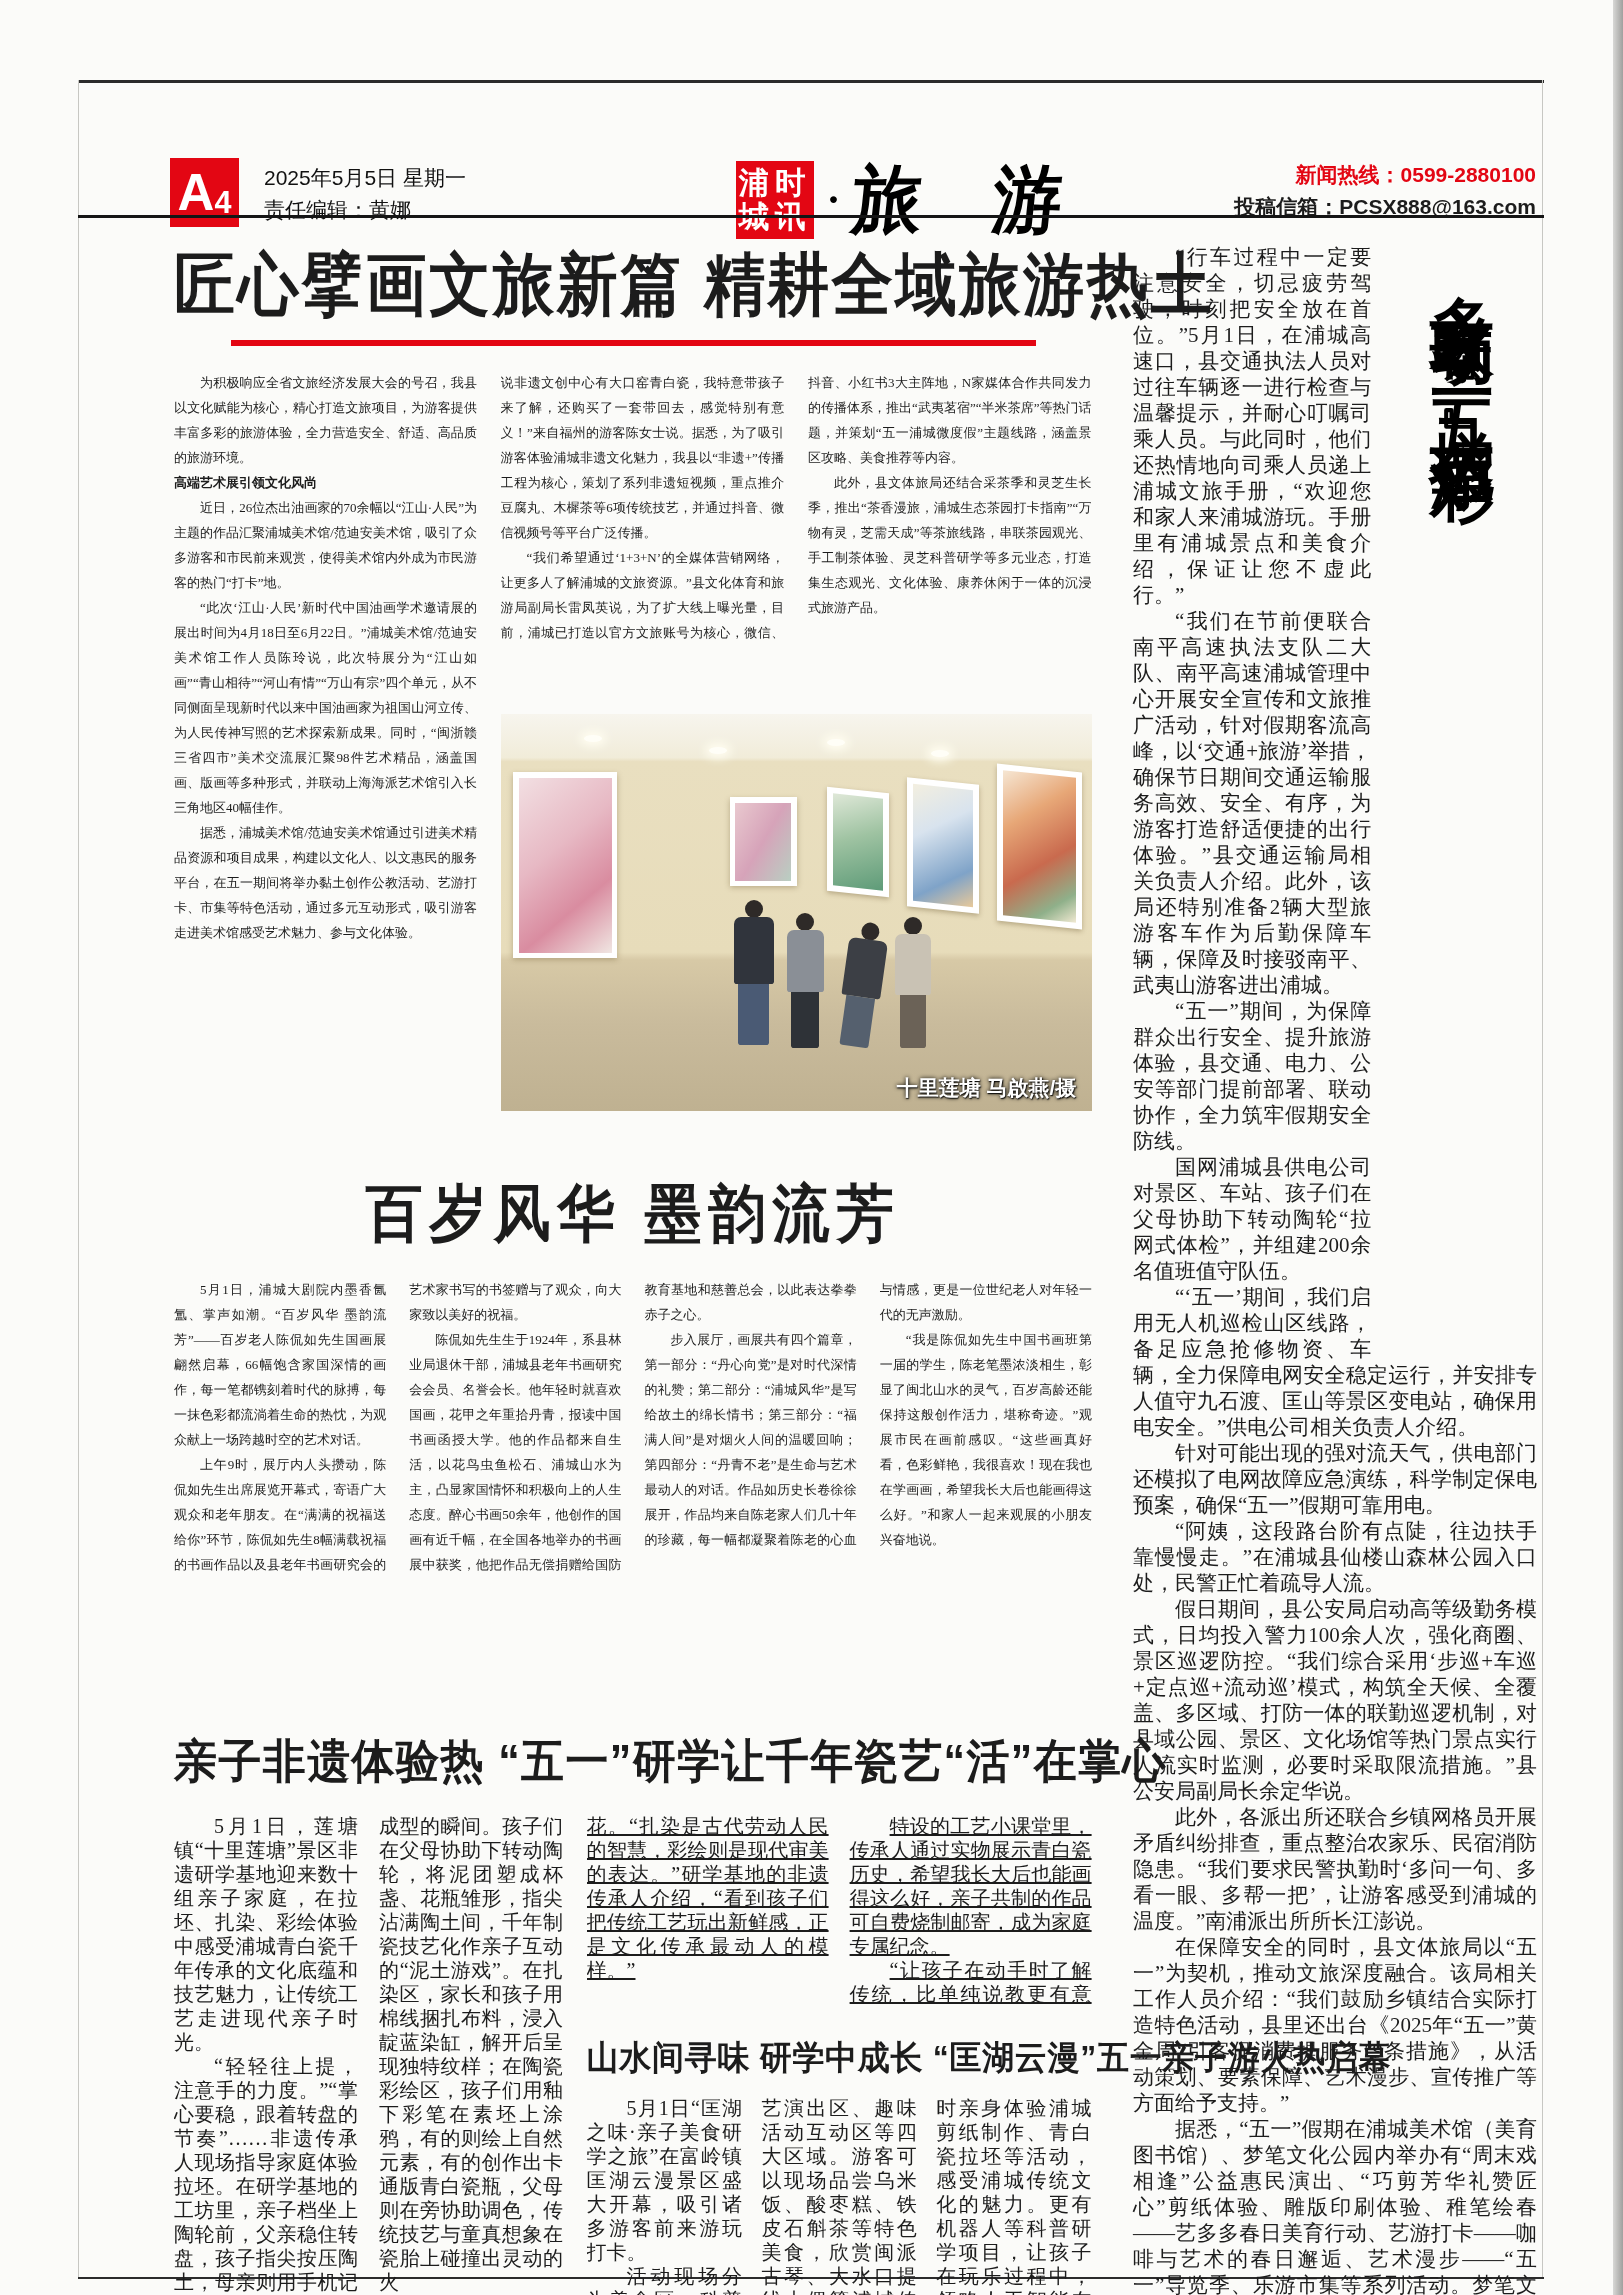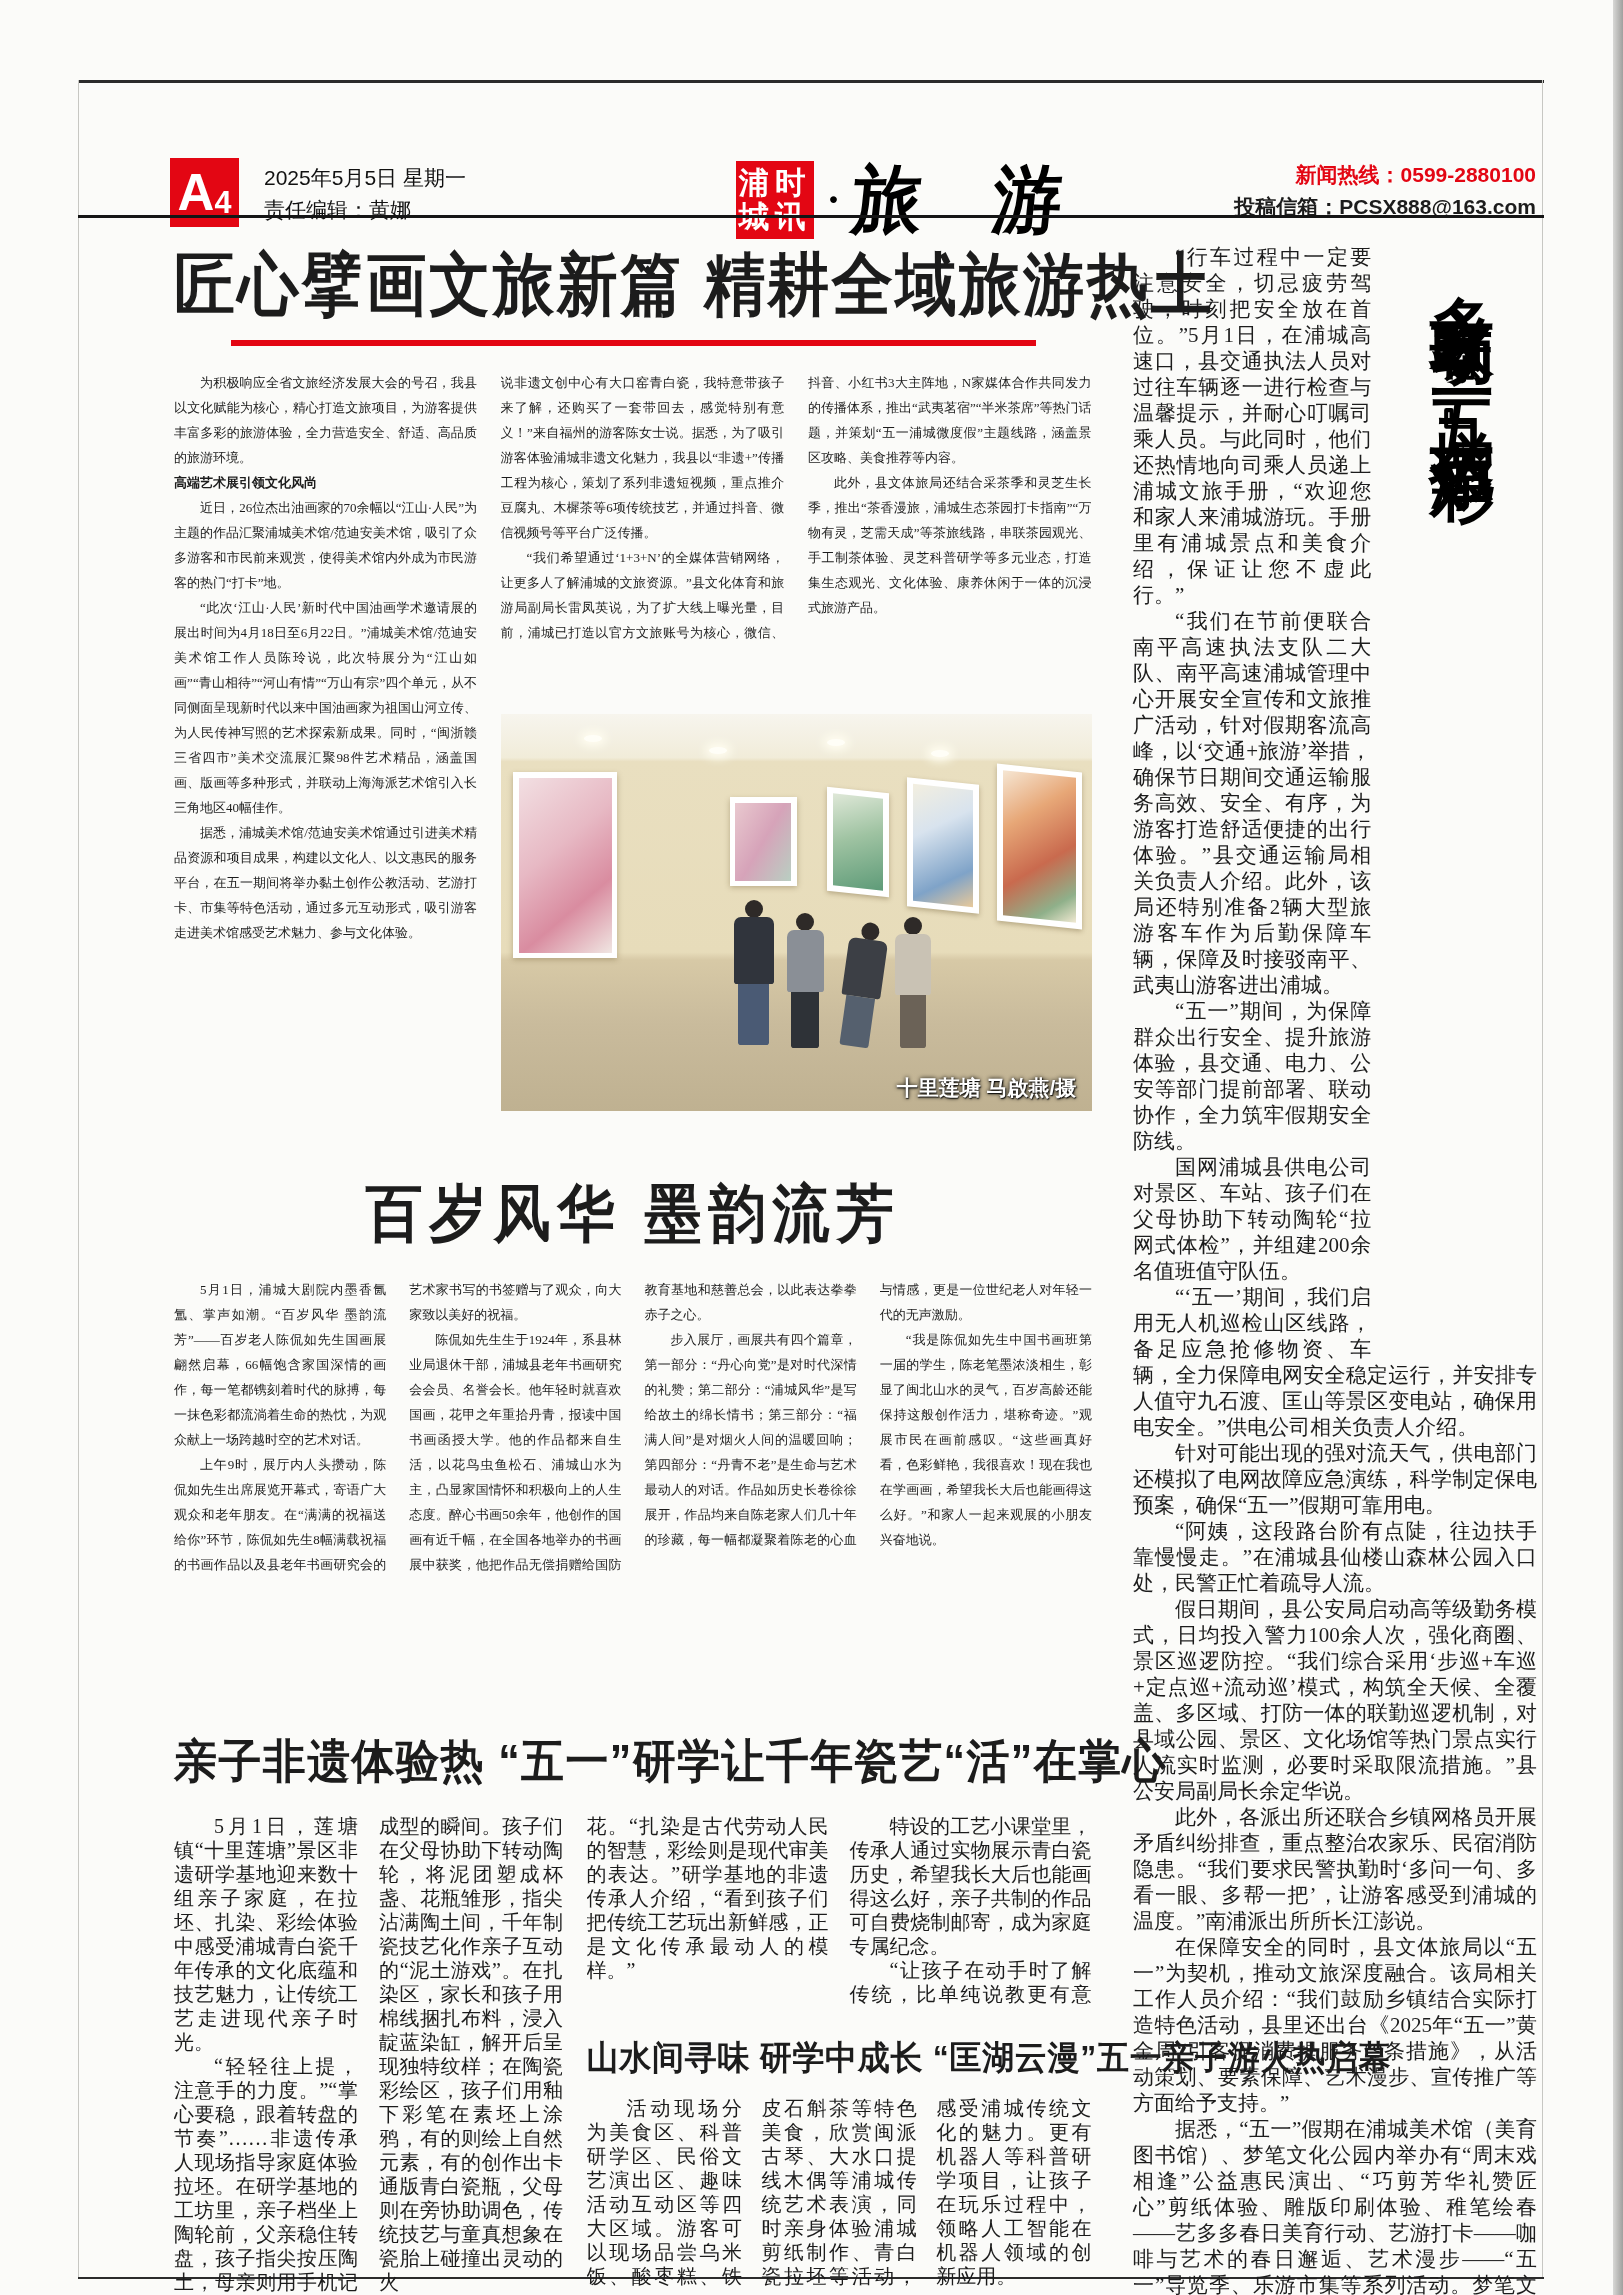--- a/index.html
+++ b/index.html
@@ -65,21 +65,21 @@
   .a2-body{column-count:4;column-gap:23px;height:425px;overflow:hidden;margin-top:28px;}
 
   
   .a3{margin-top:29px;}
   .a3-headline{text-align:center;font-family:"Liberation Sans",sans-serif;font-weight:900;font-size:43px;
                letter-spacing:1.4px;transform:scaleY(1.08);transform-origin:top;white-space:nowrap;}
   .band{display:flex;gap:23.6px;margin-top:25px;}
   .band-left{width:389px;}
   .a3-part1{column-count:2;column-gap:21px;height:525px;overflow:hidden;}
   .band-right{width:505px;}
-  .a3-part2{column-count:2;column-gap:21px;height:203px;overflow:hidden;}
+  .a3-part2{column-count:2;column-gap:21px;height:203px;overflow:hidden;text-decoration:underline;}
   .a4-headline{text-align:center;font-family:"Liberation Sans",sans-serif;font-weight:900;font-size:32px;
                letter-spacing:0.7px;margin-top:18px;white-space:nowrap;transform:scaleY(1.05);transform-origin:top;}
   .a4-body{column-count:3;column-gap:19.4px;height:247px;overflow:hidden;margin-top:16.7px;}
   .band-right .body-text p, .a4-body p{font-size:20px;line-height:24px;}
   .band-left  .body-text p{font-size:20px;line-height:24px;}
 
   
   .sidebar{position:absolute;left:1133px;top:244px;width:404px;height:1951px;}
   .side-headline{float:right;width:149px;height:1097px;writing-mode:vertical-rl;text-orientation:upright;
                  display:flex;align-items:center;justify-content:flex-start;margin-left:16.7px;
@@ -218,20 +218,21 @@
         </div>
         <div class="band-right">
           <div class="a3-part2 body-text">
             <p class="noindent">花。“扎染是古代劳动人民的智慧，彩绘则是现代审美的表达。”研学基地的非遗传承人介绍，“看到孩子们把传统工艺玩出新鲜感，正是文化传承最动人的模样。”</p>
             <p>特设的工艺小课堂里，传承人通过实物展示青白瓷历史，希望我长大后也能画得这么好，亲子共制的作品可自费烧制邮寄，成为家庭专属纪念。</p>
             <p>“让孩子在动手时了解传统，比单纯说教更有意义。”家长王先生看着与孩子共同制作的陶坯说。据悉此次体验活动将持续至5月4日。这个“五一”假期，浦城以“非遗+亲子”模式，让千年瓷艺从历史课本走向现实体验，在掌心温度中实现文化传承。</p>
 
           </div>
           <div class="a4-headline">山水间寻味 研学中成长 “匡湖云漫”五一亲子游火热启幕</div>
           <div class="a4-body body-text">
+            <p>5月1日“匡湖之味·亲子美食研学之旅”在富岭镇匡湖云漫景区盛大开幕，吸引诸多游客前来游玩打卡。</p>
             <p>活动现场分为美食区、科普研学区、民俗文艺演出区、趣味活动互动区等四大区域。游客可以现场品尝乌米饭、酸枣糕、铁皮石斛茶等特色美食，欣赏闽派古琴、大水口提线木偶等浦城传统艺术表演，同时亲身体验浦城剪纸制作、青白瓷拉坯等活动，感受浦城传统文化的魅力。更有机器人等科普研学项目，让孩子在玩乐过程中，领略人工智能在机器人领域的创新应用。</p>
 
           </div>
         </div>
       </div>
     </div>
   </div>
 
   <div class="sidebar">
     <div class="side-headline">

